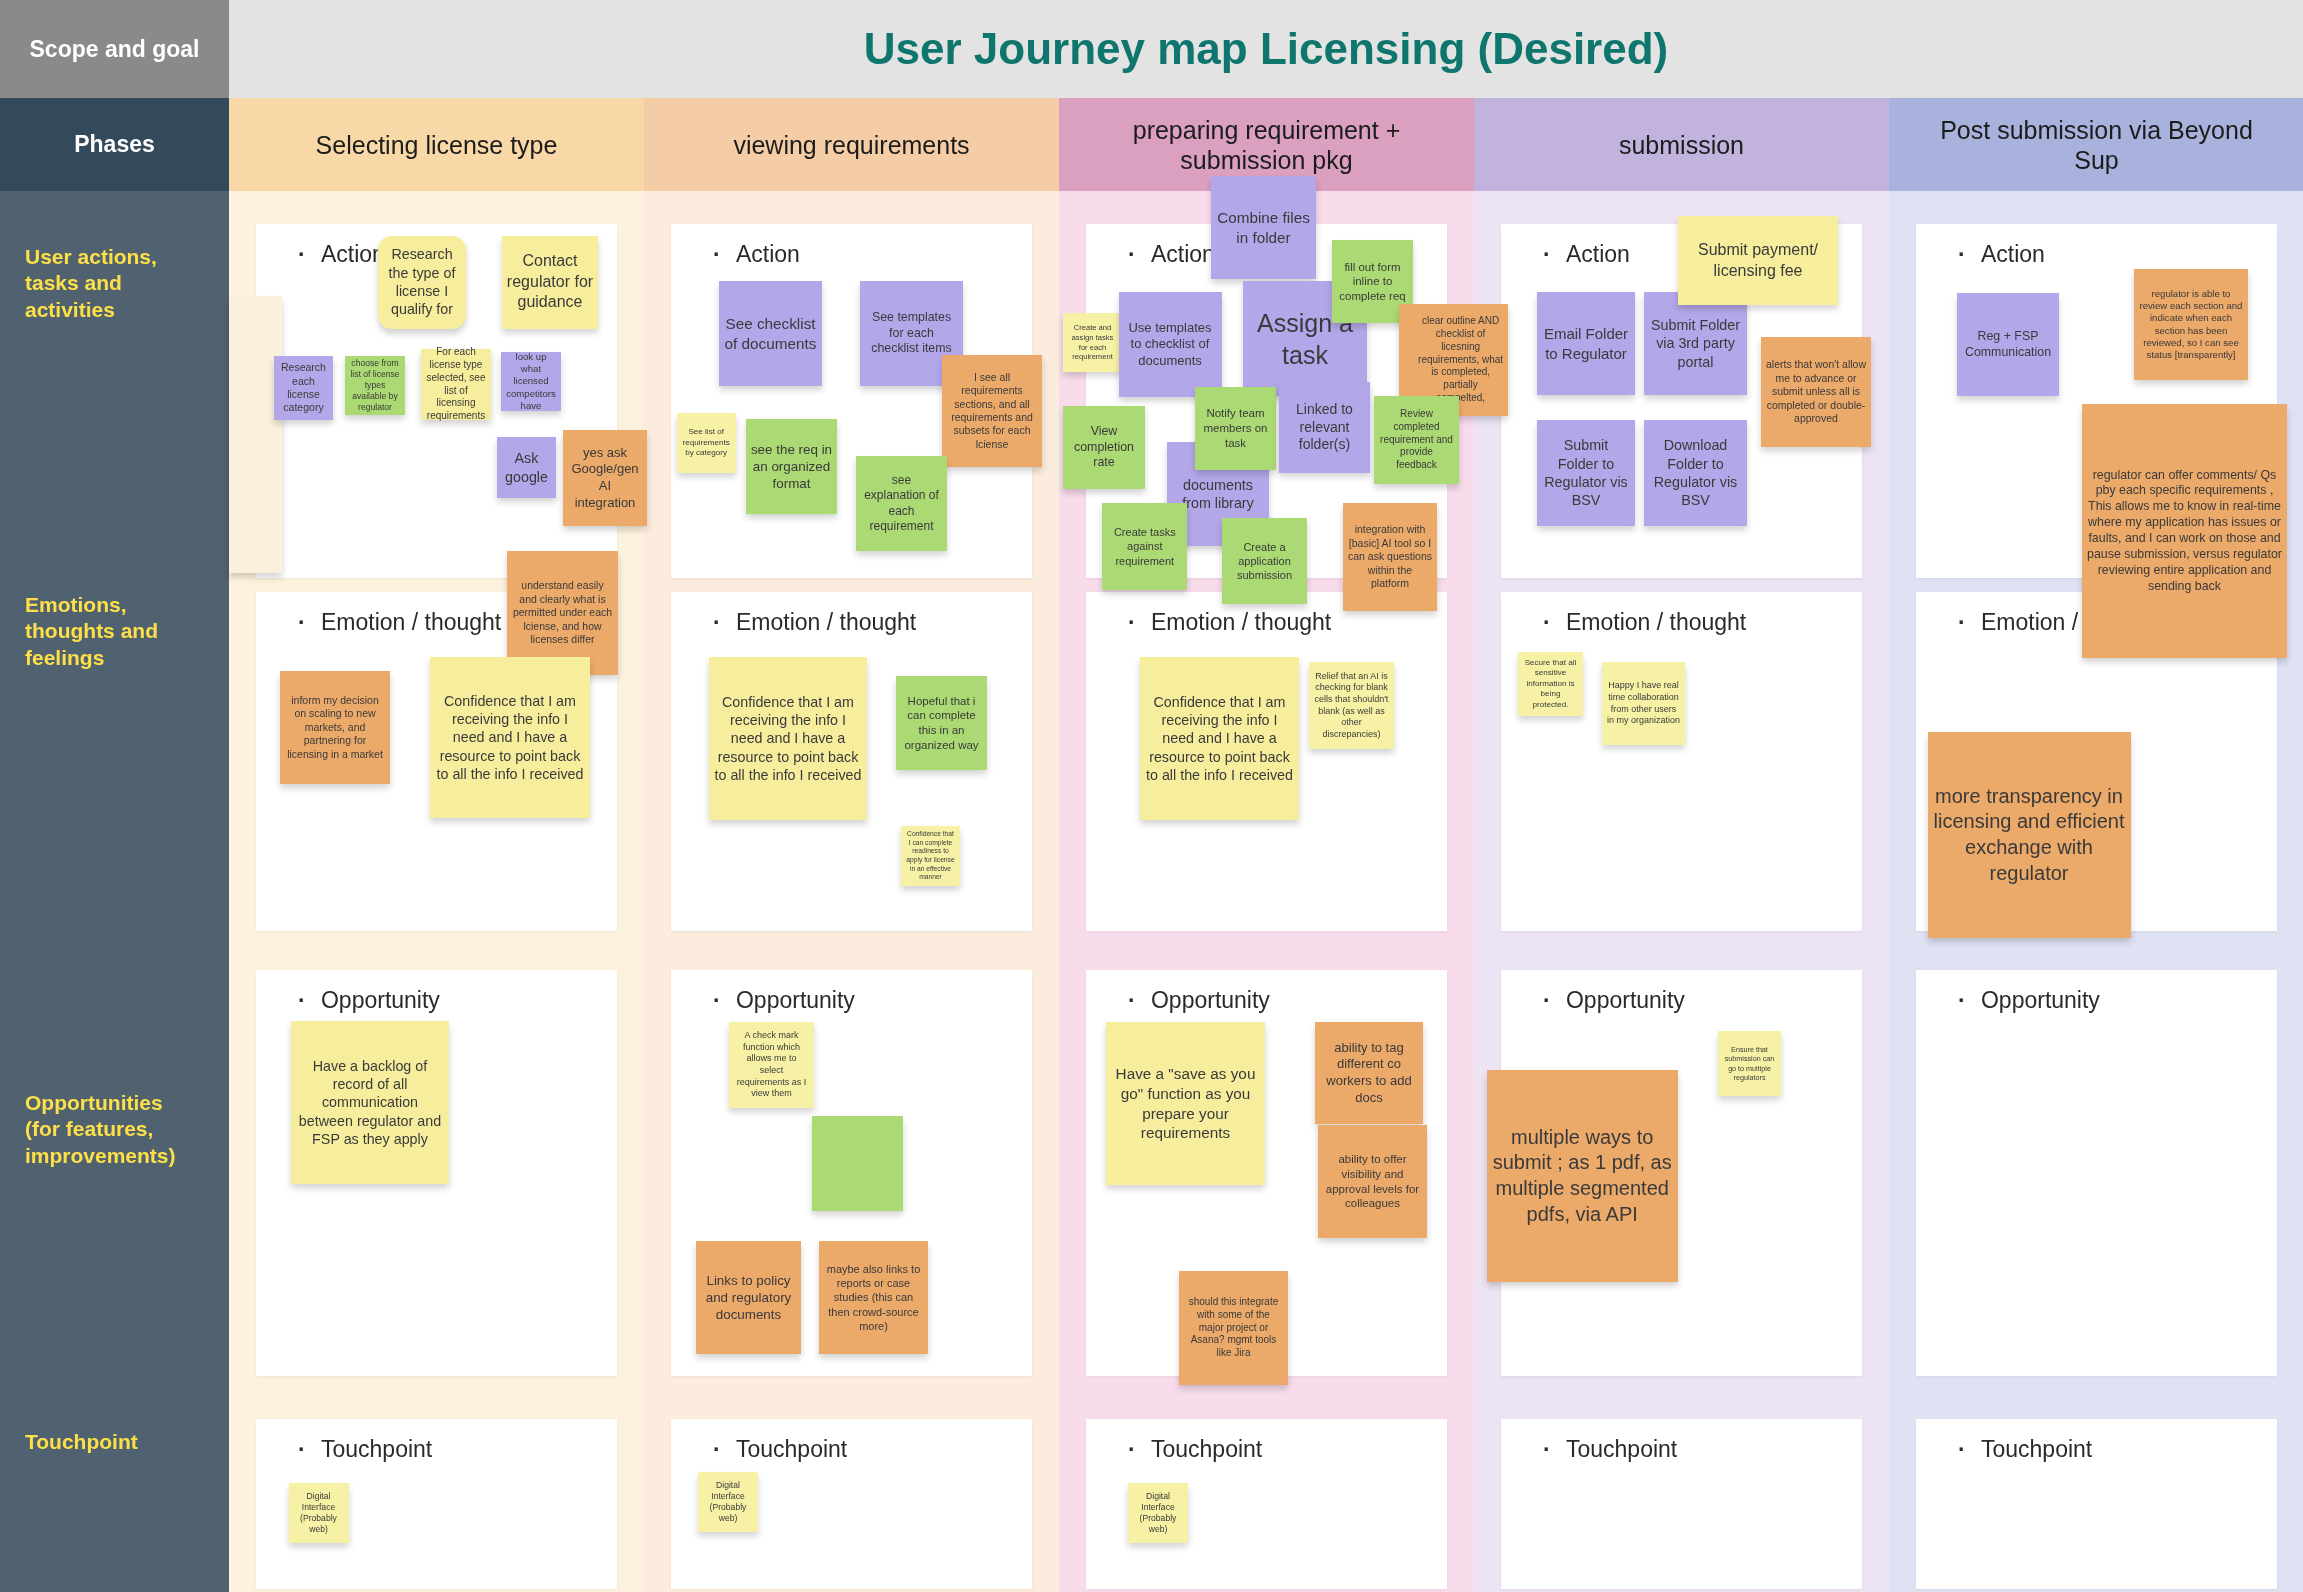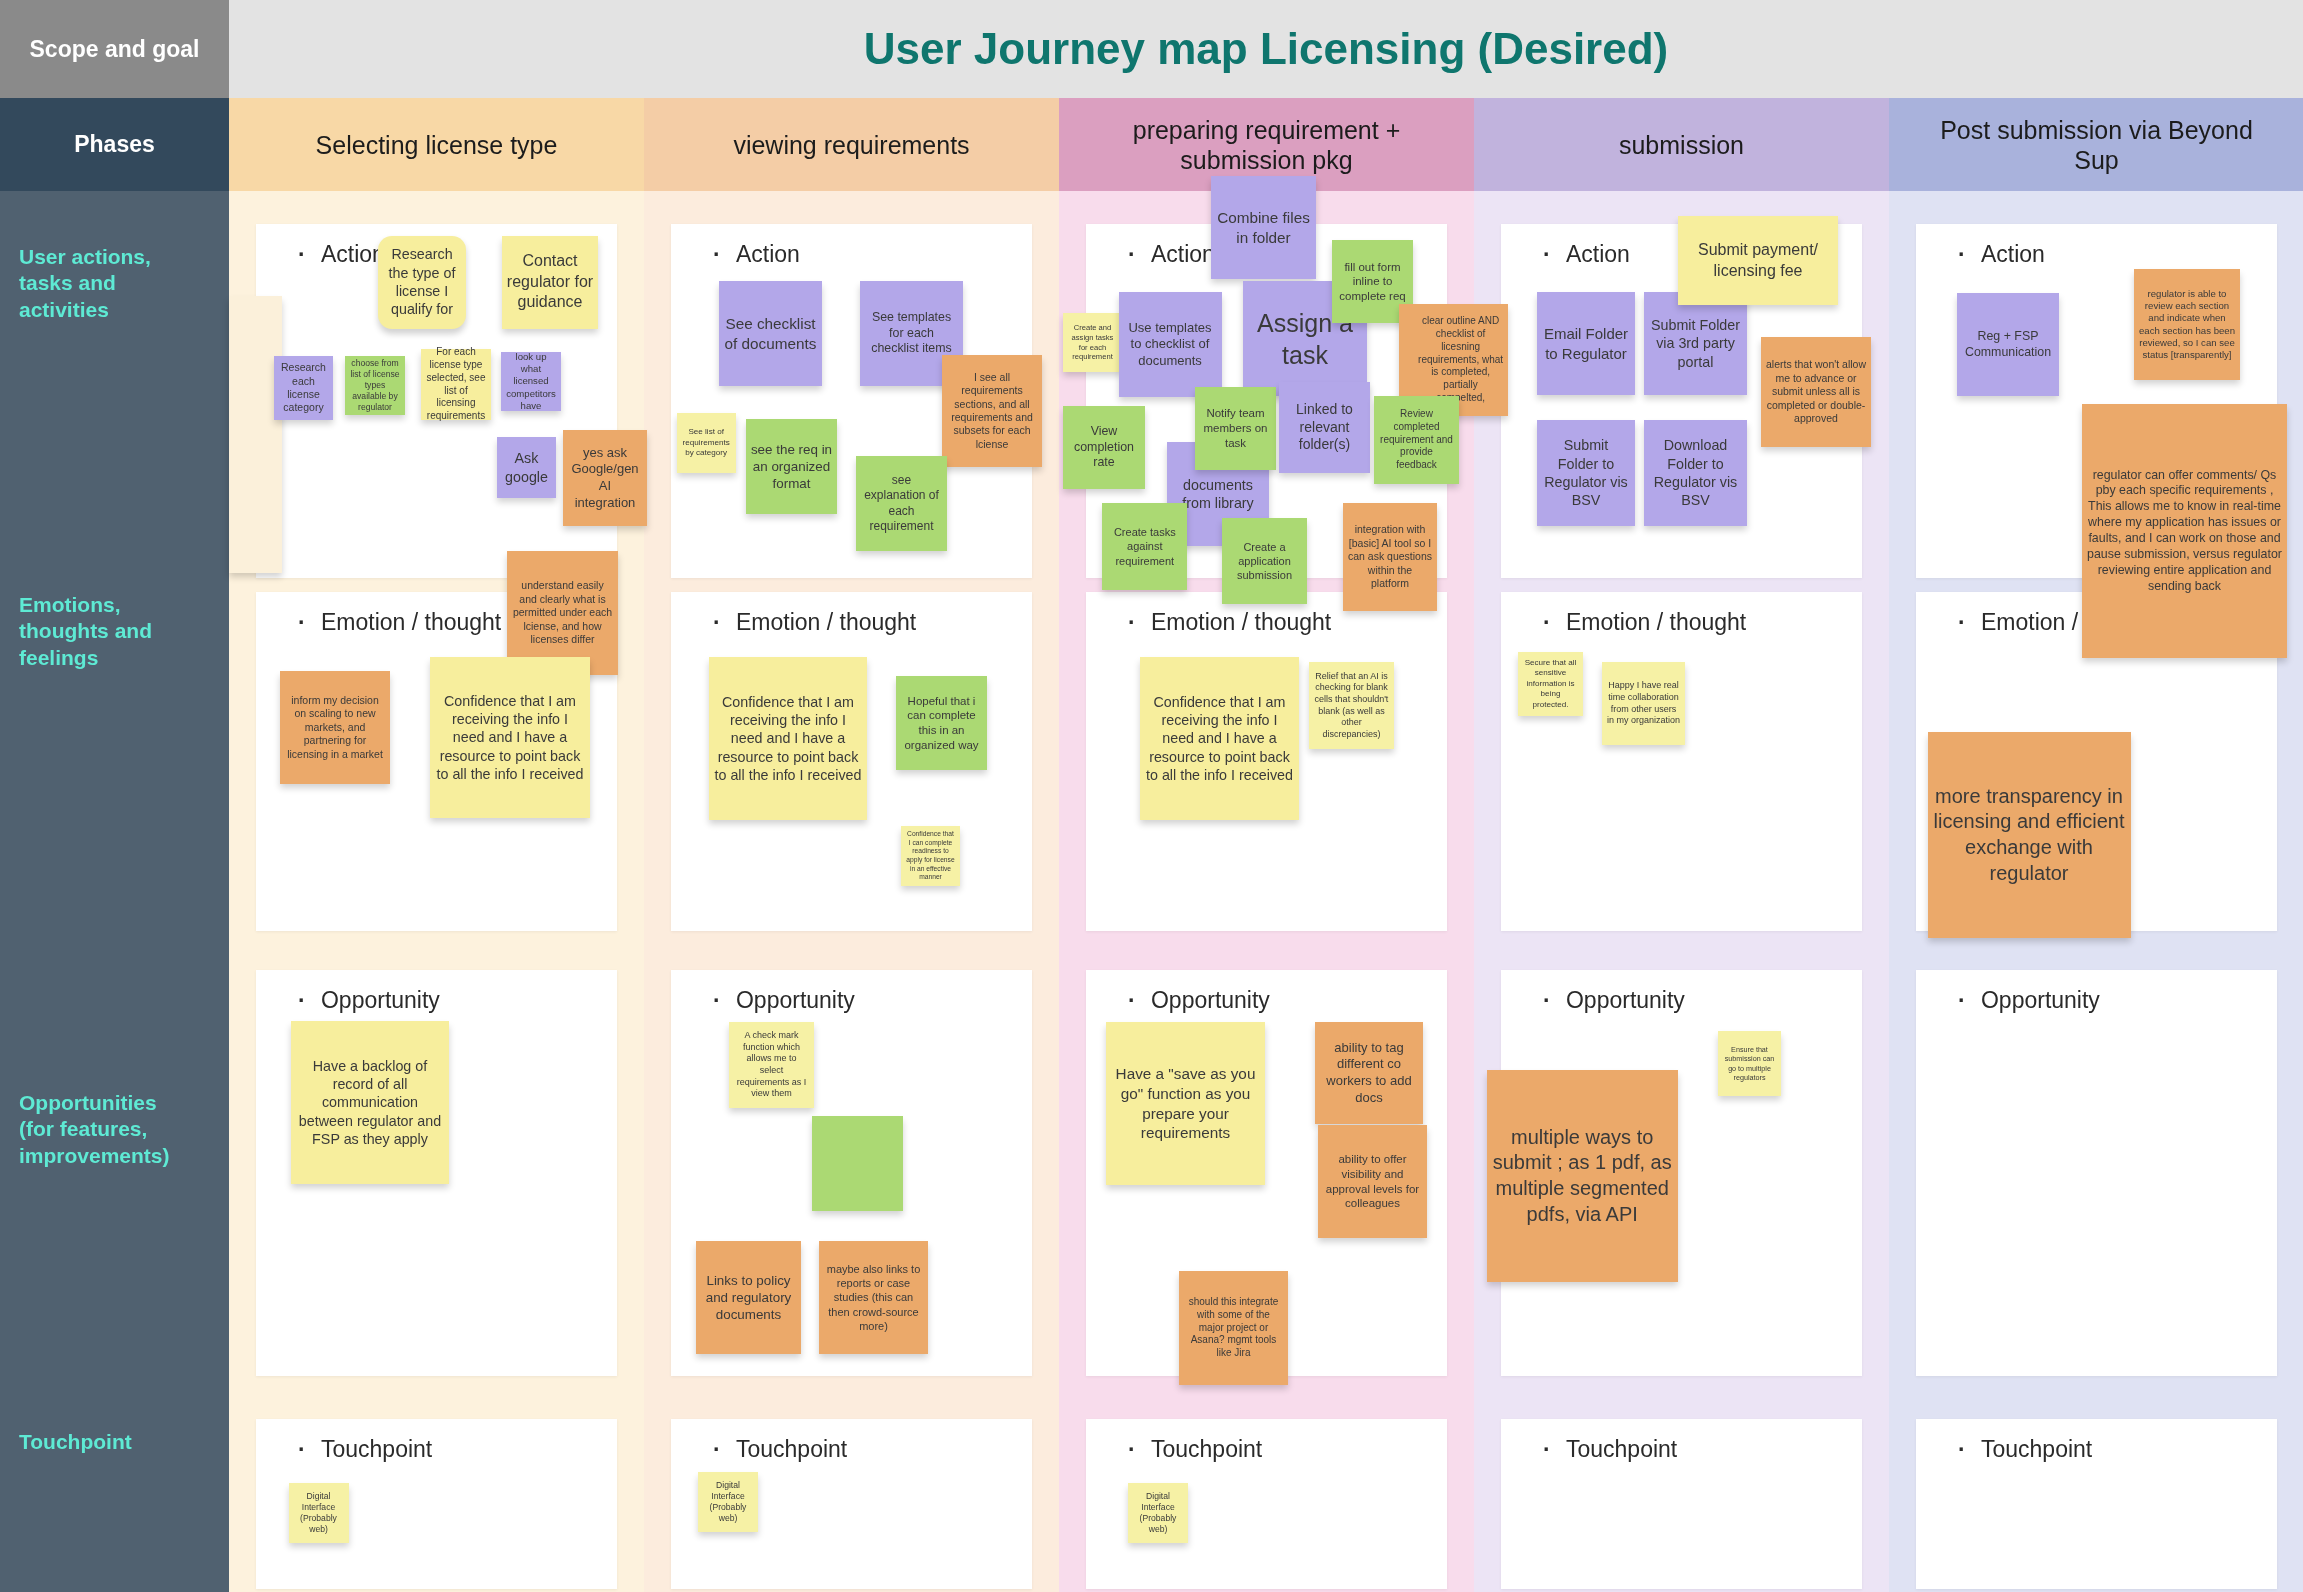--- a/index.html
+++ b/index.html
@@ -8,21 +8,21 @@
   
   .cell{position:absolute;display:flex;align-items:center;justify-content:center;box-sizing:border-box;}
   .scope{left:0;top:0;width:229px;height:98px;color:#fff;font-weight:bold;font-size:23px;}
   .titlebar{left:229px;top:0;width:2074px;height:98px;}
   .titlebar h1{margin:12px;font-size:44px;font-weight:bold;color:#0f766e;}
   .phasescell{left:0;top:98px;width:229px;height:93px;color:#fff;font-weight:bold;font-size:23px;}
   .phasehead{top:98px;height:93px;width:415px;font-size:25px;color:#1c1c1c;text-align:center;padding:0 27px;line-height:1.2;}
   .ph0{left:229px;} .ph1{left:644px;} .ph2{left:1059px;} .ph3{left:1474px;} .ph4{left:1889px;}
   
   .sidebar{position:absolute;left:0;top:191px;width:229px;height:1401px;}
-  .rowlabel{position:absolute;left:19px;width:177px;color:#5eead4;font-weight:bold;font-size:21px;line-height:1.25;}
+  .rowlabel{position:absolute;left:25px;width:177px;color:#fde047;font-weight:bold;font-size:21px;line-height:1.25;}
   .sl0{top:53px;} .sl1{top:401px;} .sl2{top:899px;} .sl3{top:1238px;}
   
   .col{position:absolute;top:191px;width:415px;height:1401px;}
   .c0{left:229px;} .c1{left:644px;} .c2{left:1059px;} .c3{left:1474px;} .c4{left:1889px;}
   .panel{position:absolute;left:27px;width:361px;background:#ffffff;box-shadow:0 1px 2.9px rgba(0,0,0,.06);}
   .r0{top:33px;height:354px;} .r1{top:401px;height:339px;}
   .r2{top:779px;height:406px;} .r3{top:1228px;height:170px;}
   .seclabel{position:absolute;top:17px;left:42px;font-size:23px;color:#2a2a2a;white-space:nowrap;}
   .seclabel::before{content:"·";font-weight:bold;margin-right:15.3px;}
   
@@ -304,21 +304,21 @@
       <div class="seclabel">Touchpoint</div>
     </div>
   </div>
 
   <div class="col c4" style="background: rgb(223, 226, 243);">
     <div class="panel r0">
       <div class="seclabel">Action</div>
     <div class="note" style="left: 41px; top: 69px; width: 102px; height: 103px; font-size: 12.4px; z-index: 2; background: rgb(179, 167, 233);">
           <span>Reg + FSP Communication</span>
         </div>
-        <div class="note" style="left: 218px; top: 45px; width: 106px; height: 111px; font-size: 9.6px; z-index: 3; background: rgb(235, 169, 106);">
+        <div class="note" style="left: 218px; top: 45px; width: 114px; height: 111px; font-size: 9.6px; z-index: 3; background: rgb(235, 169, 106);">
           <span>regulator is able to review each section and indicate when each section has been reviewed, so I can see status [transparently]</span>
         </div>
         <div class="note" style="left: 166px; top: 180px; width: 205px; height: 254px; font-size: 12.4px; z-index: 4; background: rgb(235, 169, 106);">
           <span>regulator can offer comments/ Qs pby each specific requirements , This allows me to know in real-time where my application has issues or faults, and I can work on those and pause submission, versus regulator reviewing entire application and sending back</span>
         </div>
       </div>
     <div class="panel r1">
       <div class="seclabel">Emotion / thought</div>
     <div class="note" style="left: 11.5px; top: 140px; width: 203px; height: 206px; font-size: 20px; z-index: 2; background: rgb(235, 169, 106);">
           <span>more transparency in licensing and efficient exchange with regulator</span>

